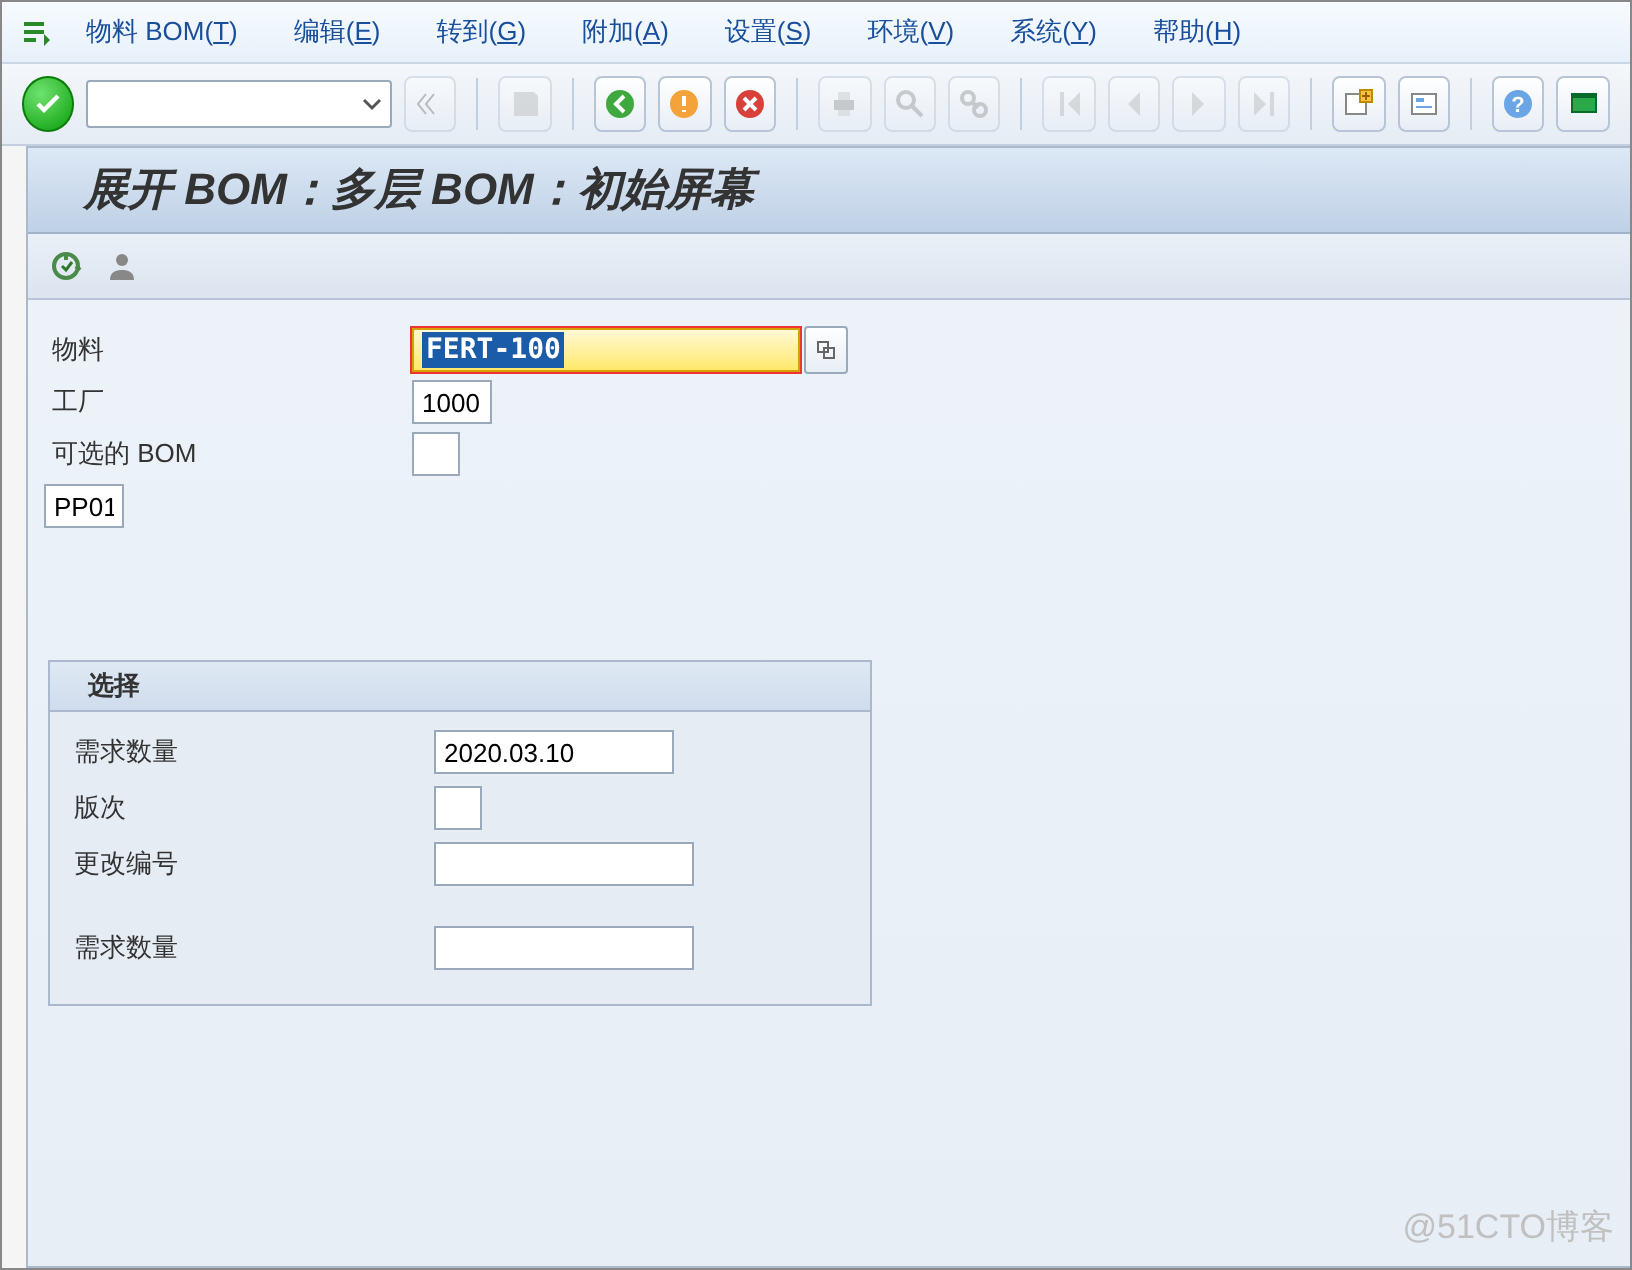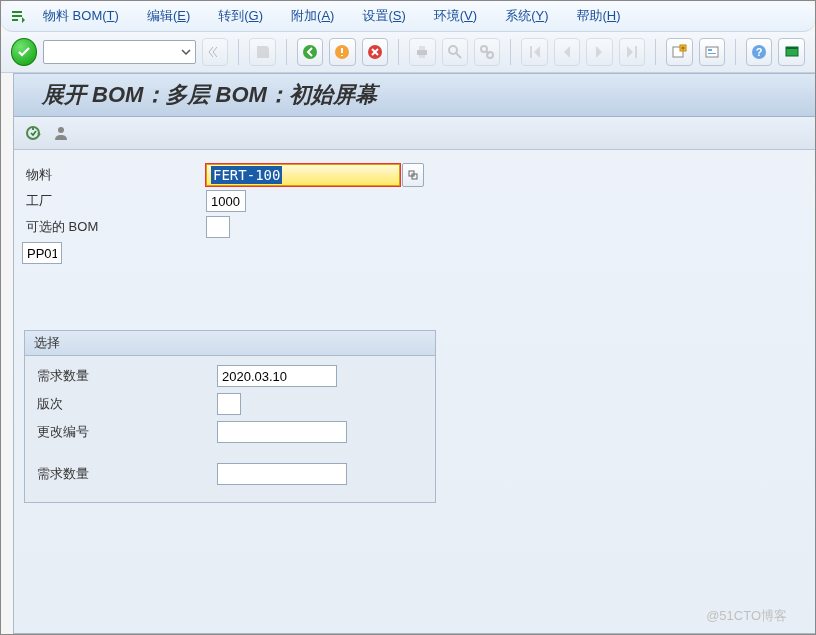--- a/index.html
+++ b/index.html
@@ -1,18 +1,18 @@
 <!DOCTYPE html>
 <html><head>
 <meta charset="utf-8">
 <style>
   html,body{margin:0;padding:0;font-family:Arial,"Microsoft YaHei",sans-serif;font-size:13px;background:#fff;color:#222;}
   .win{width:816px;height:635px;border:1px solid #888;box-sizing:border-box;background:#f5f5f5;position:relative;overflow:hidden;}
   
-  .menubar{height:30px;background:linear-gradient(#f7fbff,#e7f0fa);border-bottom:1px solid #c9d7e6;display:flex;align-items:center;padding:0 6px;gap:0;border-radius:12px;}
+  .menubar{height:30px;background:linear-gradient(#f7fbff,#e7f0fa);border-bottom:1px solid #c9d7e6;display:flex;align-items:center;padding:0 6px;gap:0;}
   .menubar .sysicon{width:22px;height:22px;display:flex;align-items:center;justify-content:center;color:#2a7f2a;}
   .menubar .sysicon svg{width:16px;height:16px;}
   .menuitem{padding:0 14px;color:#1a4f9c;height:30px;line-height:30px;cursor:default;white-space:nowrap;}
   .ul{text-decoration:underline;}
   
   .toolbar{height:40px;background:linear-gradient(#f4f7fb,#e5ecf4);border-bottom:1px solid #c2cfde;display:flex;align-items:center;padding:0 10px;gap:6px;}
   .tb-btn{width:26px;height:26px;border:1px solid #b7c5d6;background:linear-gradient(#fff,#e8eef6);border-radius:4px;display:flex;align-items:center;justify-content:center;}
   .tb-btn svg{width:16px;height:16px;}
   .tb-sep{width:1px;height:26px;background:#c2cfde;margin:0 4px;}
   .check-circ{background:radial-gradient(circle at 35% 30%,#6fe36f,#0a9d0a);border:1px solid #0a7d0a;border-radius:50%;}
@@ -26,35 +26,35 @@
   .titlebar{height:42px;background:linear-gradient(#dce8f5,#bfd1e6);border-bottom:1px solid #9fb3c9;display:flex;align-items:center;padding:0 12px;}
   .titlebar h1{margin:16px;font-size:22px;font-style:italic;font-weight:bold;color:#333;}
   .subtoolbar{height:32px;background:linear-gradient(#eaf0f8,#dbe4ef);border-bottom:1px solid #b7c5d6;display:flex;align-items:center;padding:0 8px;gap:6px;}
   .subtoolbar .mini{width:22px;height:22px;display:flex;align-items:center;justify-content:center;}
   .subtoolbar .mini svg{width:16px;height:16px;}
   .form-area{padding:12px 8px;}
   .frow{display:flex;align-items:center;height:26px;margin-bottom:0px;}
   .flabel{width:180px;color:#333;padding-left:4px;}
   .finput{height:22px;border:1px solid #9aa9bb;background:#fff;padding:2px 4px;box-sizing:border-box;font-family:inherit;font-size:13px;}
   .material-wrap{display:flex;align-items:center;}
-  .material-input{width:194px;background:linear-gradient(#fff9d6,#ffe96a);border:1px solid #d6a000;outline:1px solid #e33;outline-offset:0;color:#fff;font-weight:normal;}
+  .material-input{width:194px;background:linear-gradient(#fff9d6,#ffe96a);border:1px solid #d6a000;outline:1px solid #e33;outline-offset:0;color:#fff;font-weight:bold;}
   .material-input::selection{background:#1a5ca8;color:#fff;}
   .matval{display:inline-block;background:#1a5ca8;color:#fff;padding:1px 2px;font-family:Consolas,monospace;font-size:14px;}
   .f4btn{width:20px;height:22px;border:1px solid #9aa9bb;background:linear-gradient(#fefefe,#e8eef6);margin-left:2px;display:flex;align-items:center;justify-content:center;border-radius:2px;}
   .f4btn svg{width:10px;height:10px;}
   .w60{width:40px;}
   .w24{width:24px;}
   
   .groupbox{margin:64px 0 0 2px;width:410px;border:1px solid #aab9cc;background:#e6ecf4;}
-  .groupbox .ghead{height:24px;background:linear-gradient(#dfe9f5,#cfdcec);border-bottom:1px solid #aab9cc;padding:0 9px;line-height:24px;color:#333;}
+  .groupbox .ghead{height:24px;background:linear-gradient(#dfe9f5,#cfdcec);border-bottom:1px solid #aab9cc;padding:0 19px;line-height:24px;color:#333;font-weight:bold;}
   .groupbox .gbody{padding:6px 8px 14px 8px;}
   .groupbox .frow{height:28px;}
   .w110{width:120px;}
   .w130{width:130px;}
-  .watermark{position:absolute;right:28px;bottom:8px;color:#c0c0c0;font-size:13px;}
+  .watermark{position:absolute;right:8px;bottom:8px;color:#c0c0c0;font-size:17px;}
 </style>
 </head>
 <body>
 
 <div class="win">
 
   <div class="menubar">
     <div class="sysicon">
       <svg viewBox="0 0 16 16">
           <path d="M2 3h10v2H2zM2 7h10v2H2zM2 11h6v2H2zM12 9l3 3-3 3z" fill="#2a8a2a"></path>

